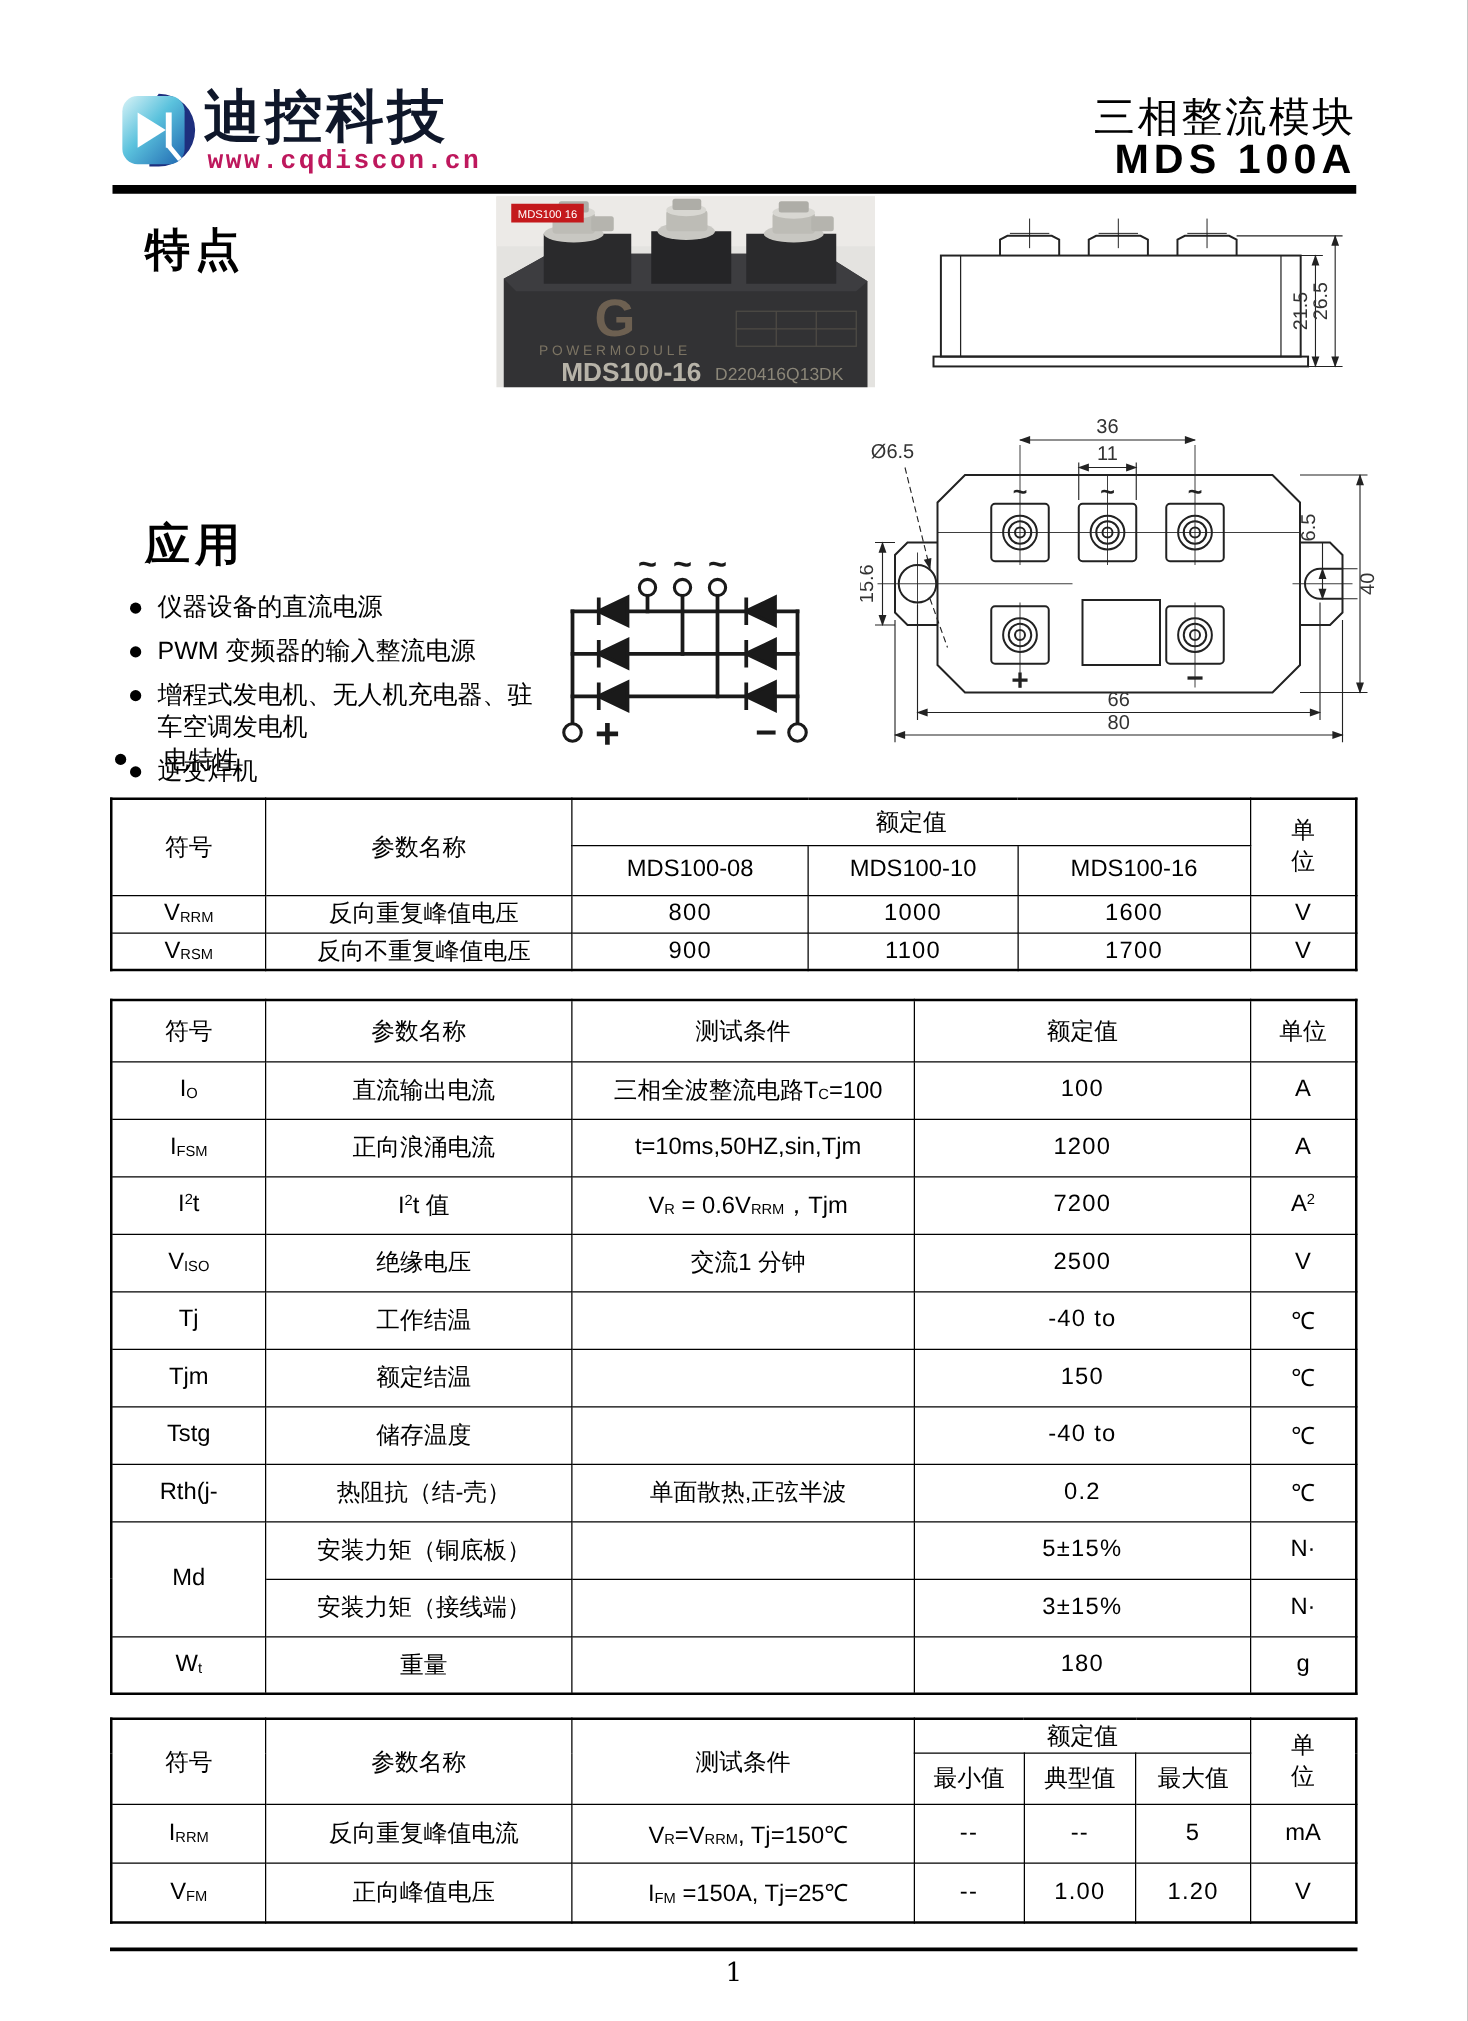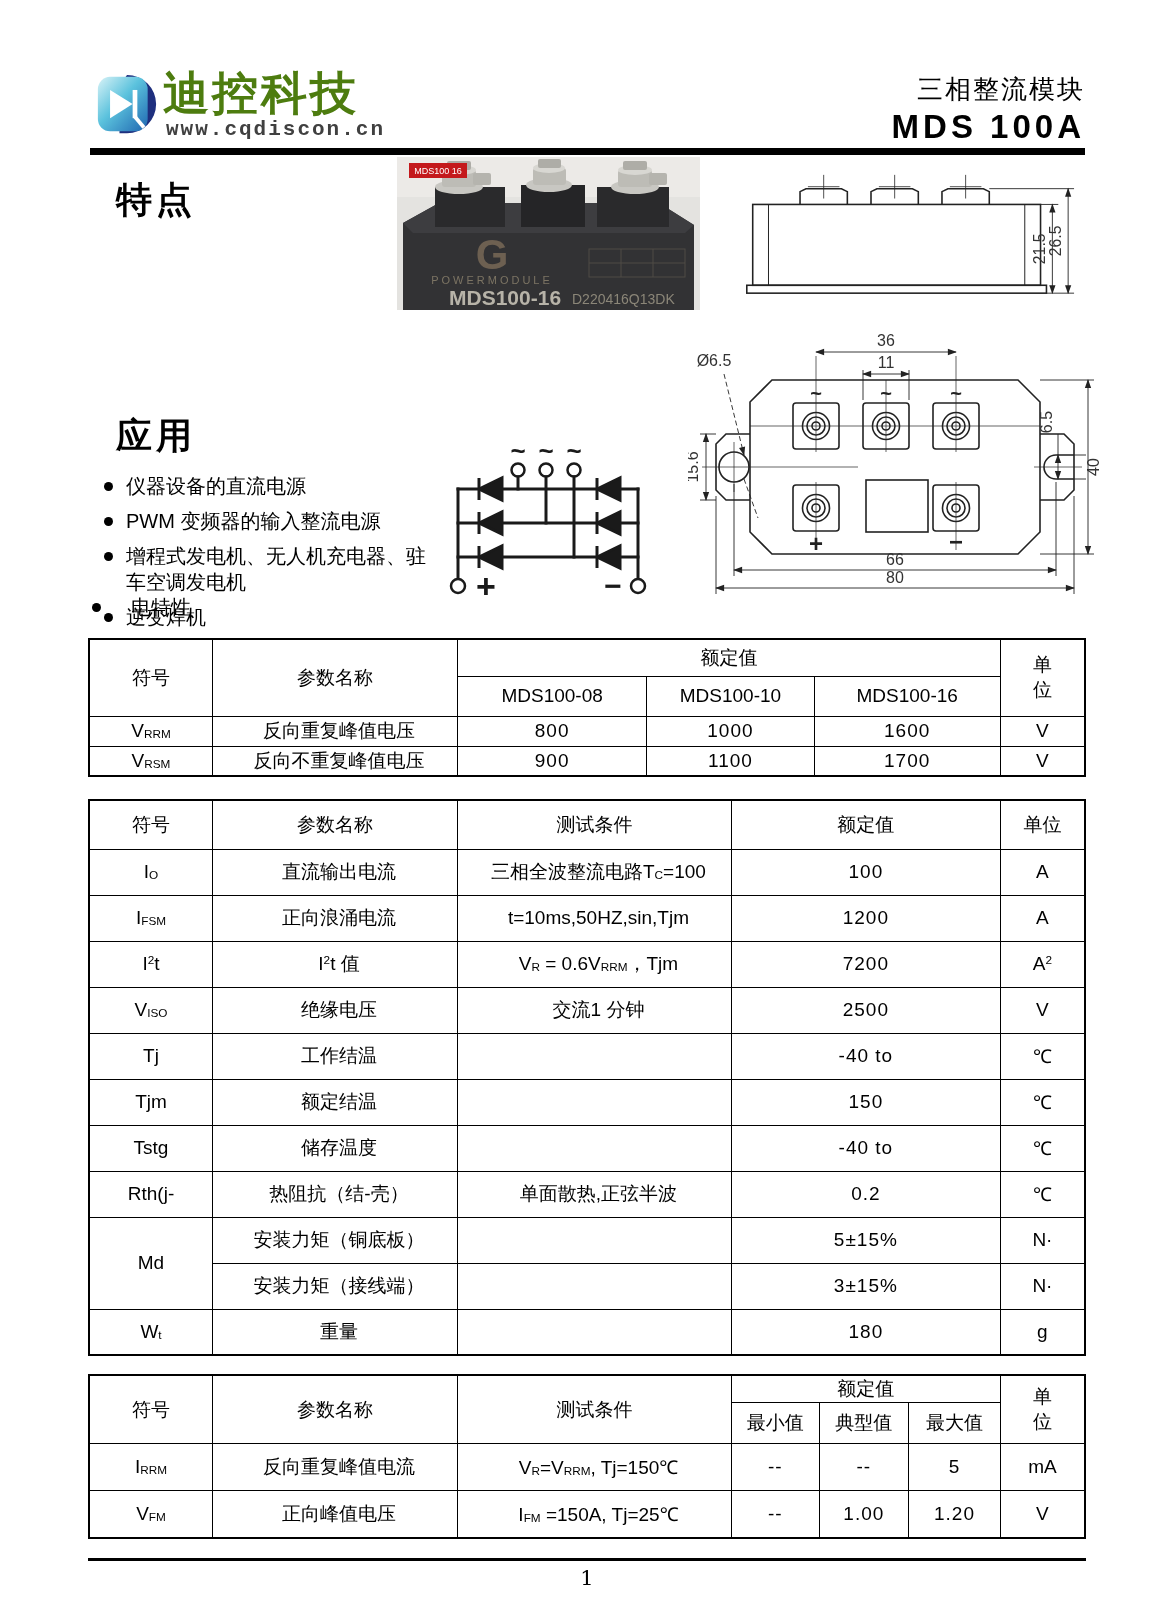--- a/index.html
+++ b/index.html
@@ -3,24 +3,24 @@
 <meta charset="utf-8">
 <style>
   *{margin:0;padding:0;box-sizing:border-box}
   html,body{background:#9a9a9a}
   .page{position:relative;width:1174px;height:1617px;margin:0 auto;background:#fff;
         font-family:"Liberation Sans",sans-serif;color:#000;overflow:hidden}
 
   
   .logo-icon{position:absolute;left:96px;top:72px;width:62px;height:66px}
   .company{position:absolute;left:163px;top:70px;font-size:46px;font-weight:900;
-           color:#4d7c0f;letter-spacing:3px;line-height:1}
+           color:#0f172a;letter-spacing:3px;line-height:1}
   .website{position:absolute;left:166px;top:118px;font-size:21px;font-weight:bold;
-           color:#404040;letter-spacing:2px;font-family:"Liberation Mono",monospace}
-  .title-cn{position:absolute;right:89px;top:72px;font-size:26px;letter-spacing:2px;text-align:right}
+           color:#be185d;letter-spacing:2px;font-family:"Liberation Mono",monospace}
+  .title-cn{position:absolute;right:89px;top:72px;font-size:33px;letter-spacing:2px;text-align:right}
   .title-model{position:absolute;right:89px;top:108px;font-size:33px;font-weight:600;letter-spacing:4px;text-align:left}
   .head-rule{position:absolute;left:90px;top:148px;width:995px;height:7px;background:#000}
 
   
   .features{position:absolute;left:100px;top:176px;width:300px}
   .apps{position:absolute;left:100px;top:412px;width:345px}
   .sec-h{font-size:36px;font-weight:bold;letter-spacing:4px;margin-left:16px;margin-bottom:12px}
   .blist{list-style:none}
   .blist li{position:relative;font-size:20px;line-height:26px;padding-left:26px;margin-bottom:9px}
   .blist li::before{content:"";position:absolute;left:4px;top:9px;width:9px;height:9px;border-radius:50%;background:#000}

